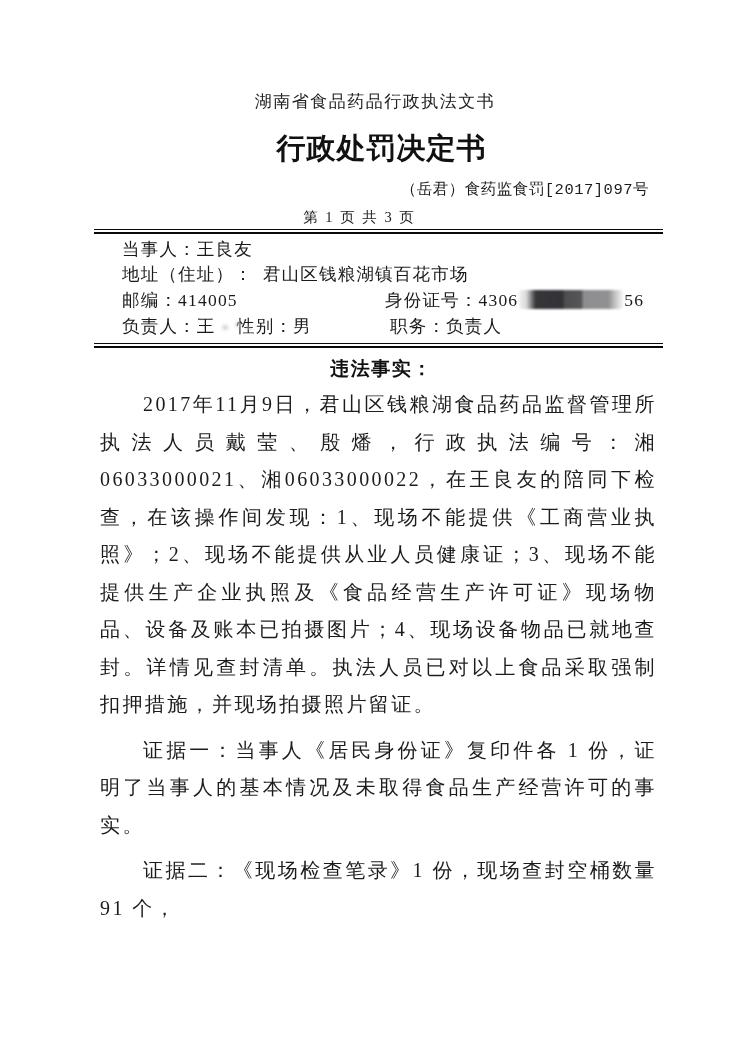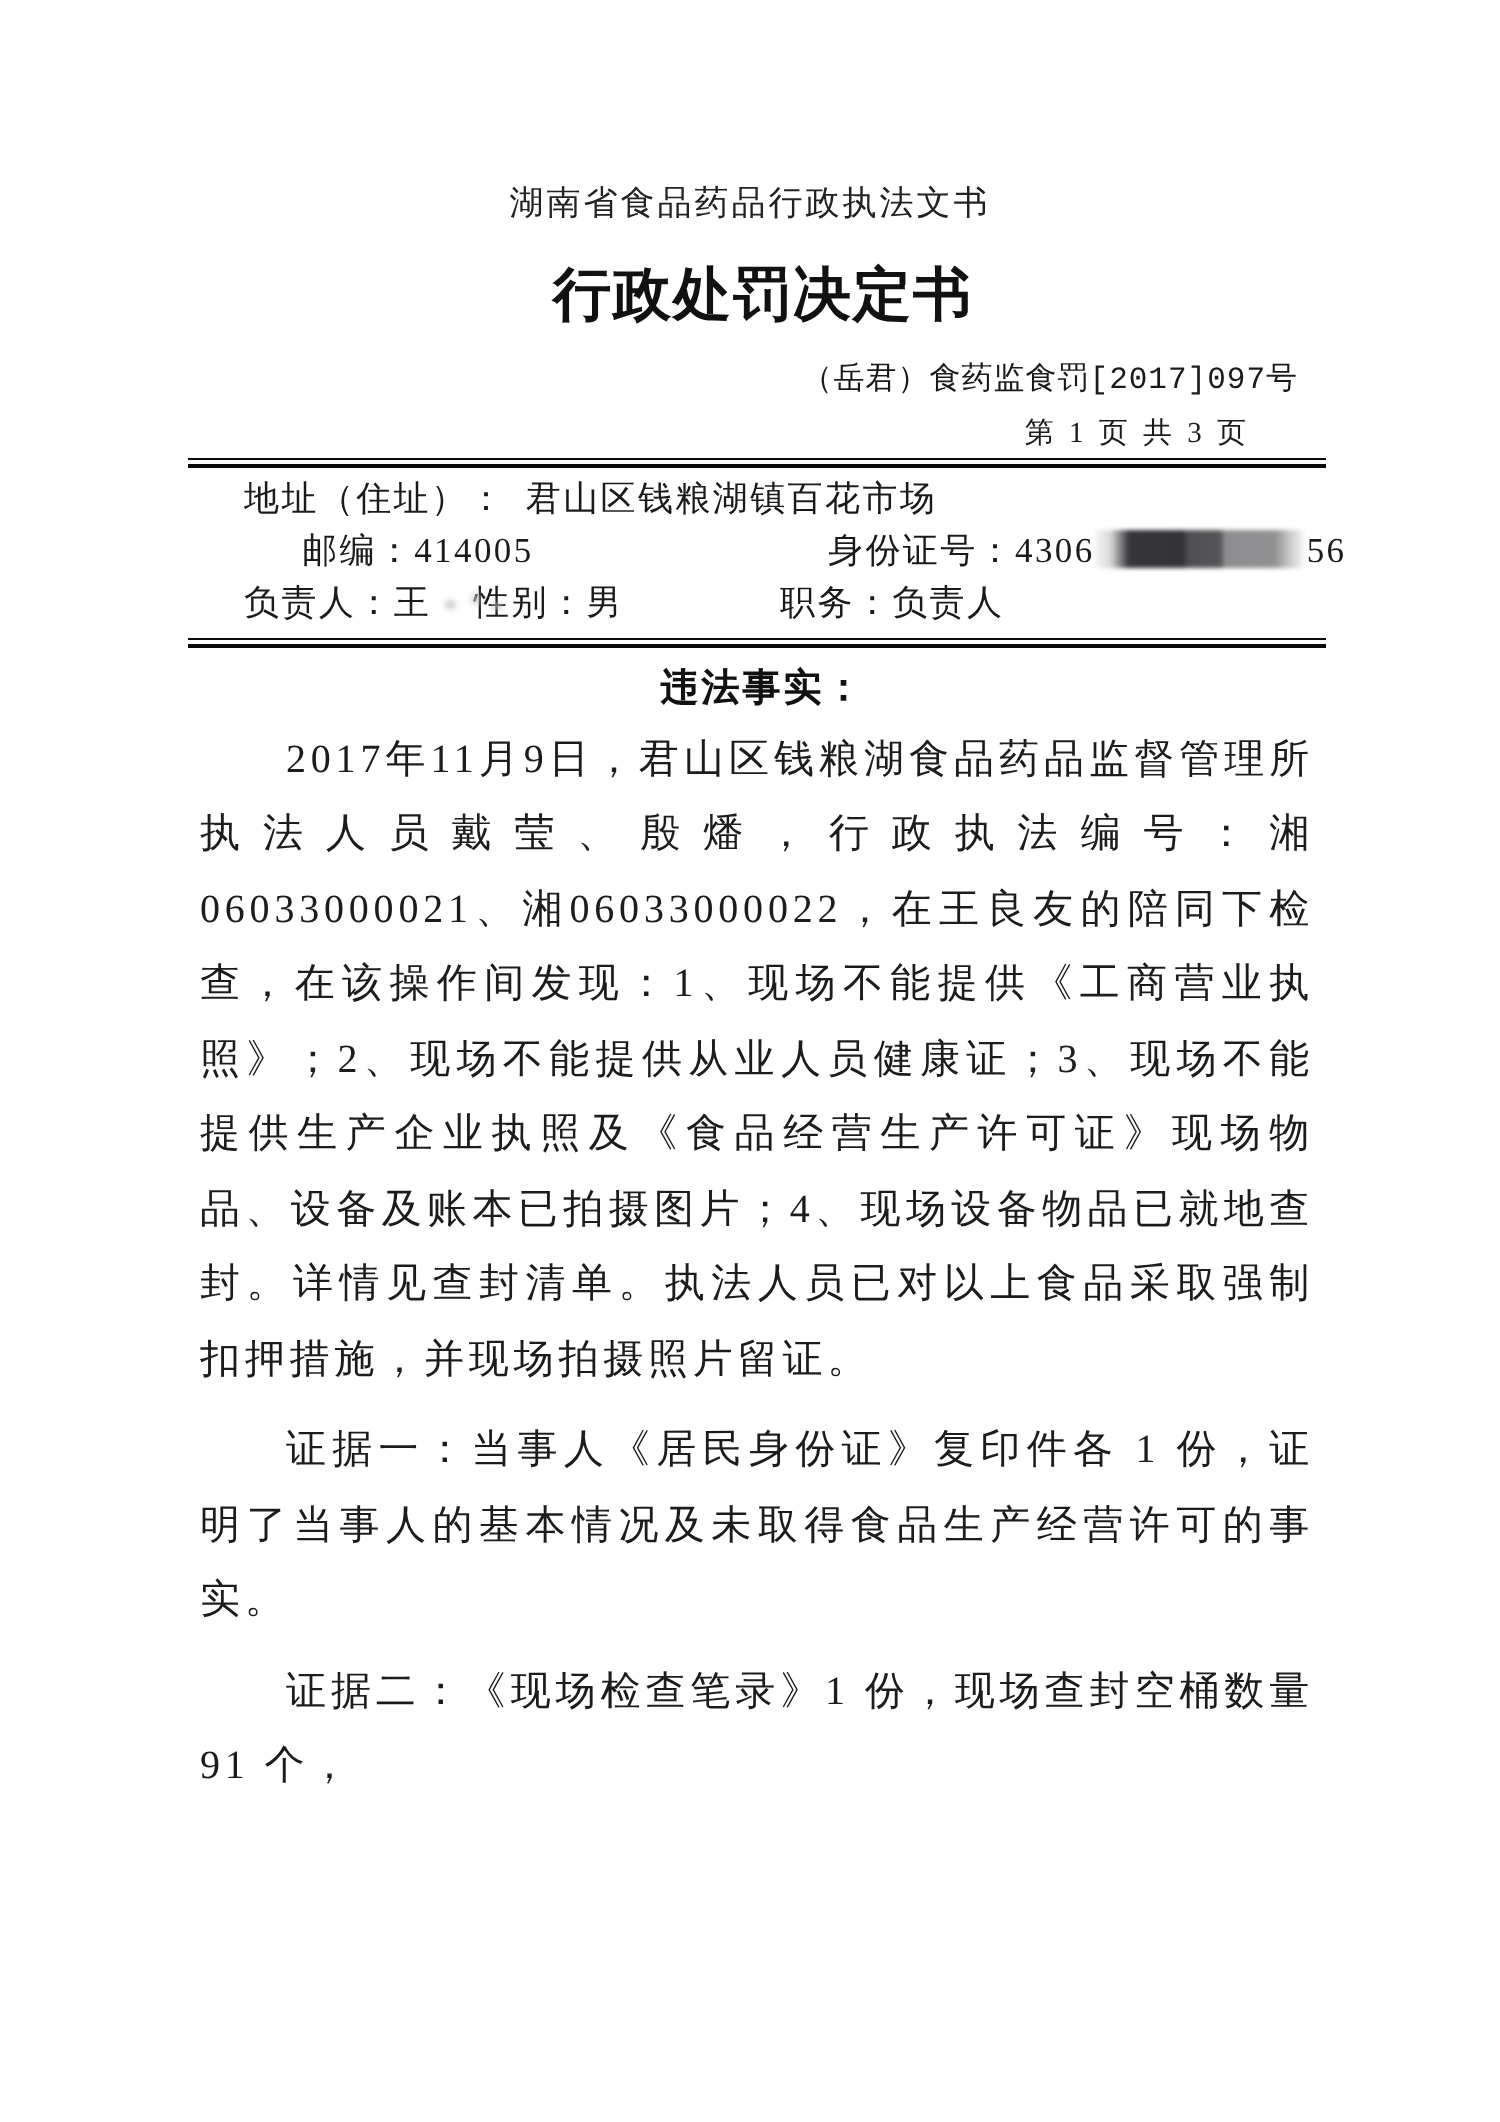--- a/index.html
+++ b/index.html
@@ -44,21 +44,21 @@
     margin-top: 14px;
     text-align: right;
     padding-right: 14px;
     font-size: 15.5px;
     line-height: 20px;
     letter-spacing: 0.5px;
     font-family: Liberation Mono, monospace;
   }
   .page-indicator {
     margin-top: 8px;
-    text-align: right;
+    text-align: center;
     padding-right: 38px;
     font-size: 14.5px;
     line-height: 18px;
     letter-spacing: 2px;
   }
   .rule-double {
     height: 2px;
     border-top: 1.2px solid #0a0a0a;
     border-bottom: 2.8px solid #0a0a0a;
   }
@@ -67,21 +67,21 @@
   .party-table {
     padding: 3px 0 4px 28px;
     font-size: 17.5px;
     letter-spacing: 1.2px;
   }
   .party-row {
     line-height: 24.5px;
     white-space: nowrap;
   }
   .party-row .cell { display: inline-block; vertical-align: middle; }
-  .cell-postcode  { width: 263px; margin-left: 29px; }
+  .cell-postcode  { width: 263px; }
   .cell-principal { width: 115px; }
   .cell-gender    { width: 153px; }
   .addr-gap { display: inline-block; width: 10px; }
   
   .id-redact {
     display: inline-block;
     width: 104px;
     height: 19px;
     margin: 0 1px -3px 1px;
     border-radius: 2px;
@@ -139,20 +139,23 @@
   <div class="content">
 
     <div class="doc-number">（岳君）食药监食罚[2017]097号</div>
 
     <div class="page-indicator">第 1 页  共 3 页</div>
 
     <div class="rule-double rule-top"></div>
 
     <div class="party-table">
 
+      <div class="party-row">
+        <span>当事人：</span><span>王良友</span>
+      </div>
 
       <div class="party-row">
         <span>地址（住址）：</span><span class="addr-gap"></span><span>君山区钱粮湖镇百花市场</span>
       </div>
 
       <div class="party-row">
         <span class="cell cell-postcode"><span>邮编：</span><span>414005</span></span><span class="cell"><span>身份证号：</span><span>4306</span><span class="id-redact"></span><span>56</span></span>
       </div>
 
       <div class="party-row">

